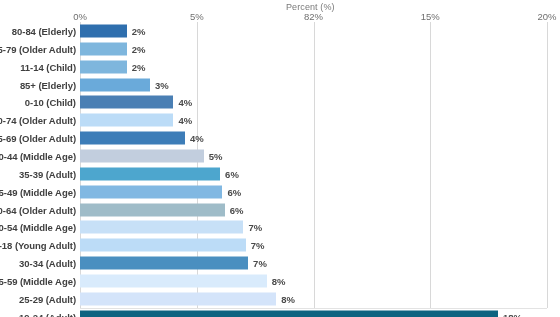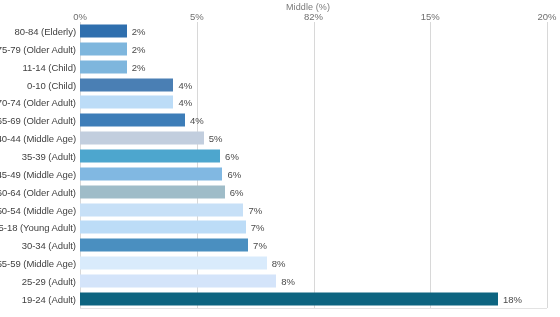--- a/index.html
+++ b/index.html
@@ -58,20 +58,21 @@
     position: absolute;
     left: 0;
     top: 22px;
     width: 560px;
     height: 286px;
   }
   .row {
     position: relative;
     height: 17.87px;
     width: 100%;
+    font-weight: bold;
   }
   .row-label {
     position: absolute;
     right: 484px;          
     top: 50%;
     transform: translateY(-50%);
     font-size: 9.5px;
     color: #3f3f3f;
     white-space: nowrap;
     text-align: right;
@@ -100,21 +101,21 @@
     height: 286px;
     border-bottom: 1px solid #e3e3e3;
     pointer-events: none;
   }
 </style>
 </head>
 <body>
 
 <div id="chart-root">
 
-  <div class="axis-title">Middle (%)</div>
+  <div class="axis-title">Percent (%)</div>
 
   <div class="plot">
     <div id="gridlines">
         <div class="gridline axis-zero" style="left: 80px; background: rgb(216, 216, 216);"></div>
         <div class="gridline" style="left: 196.75px; background: rgb(216, 216, 216);"></div>
         <div class="gridline" style="left: 313.5px; background: rgb(216, 216, 216);"></div>
         <div class="gridline" style="left: 430.25px; background: rgb(216, 216, 216);"></div>
         <div class="gridline" style="left: 547px; background: rgb(216, 216, 216);"></div>
       </div>
     <div id="ticklabels">
@@ -135,20 +136,25 @@
           <div class="row-label" style="color: rgb(63, 63, 63);">75-79 (Older Adult)</div>
           <div class="bar" style="width: 46.7px; background: rgb(126, 182, 221);"></div>
           <div class="bar-value" style="left: 131.7px; color: rgb(74, 74, 74);">2%</div>
         </div>
         <div class="row">
           <div class="row-label" style="color: rgb(63, 63, 63);">11-14 (Child)</div>
           <div class="bar" style="width: 46.7px; background: rgb(126, 182, 221);"></div>
           <div class="bar-value" style="left: 131.7px; color: rgb(74, 74, 74);">2%</div>
         </div>
         <div class="row">
+          <div class="row-label" style="color: rgb(63, 63, 63);">85+ (Elderly)</div>
+          <div class="bar" style="width: 70.05px; background: rgb(106, 170, 218);"></div>
+          <div class="bar-value" style="left: 155.05px; color: rgb(74, 74, 74);">3%</div>
+        </div>
+        <div class="row">
           <div class="row-label" style="color: rgb(63, 63, 63);">0-10 (Child)</div>
           <div class="bar" style="width: 93.4px; background: rgb(74, 127, 180);"></div>
           <div class="bar-value" style="left: 178.4px; color: rgb(74, 74, 74);">4%</div>
         </div>
         <div class="row">
           <div class="row-label" style="color: rgb(63, 63, 63);">70-74 (Older Adult)</div>
           <div class="bar" style="width: 93.4px; background: rgb(188, 220, 247);"></div>
           <div class="bar-value" style="left: 178.4px; color: rgb(74, 74, 74);">4%</div>
         </div>
         <div class="row">

